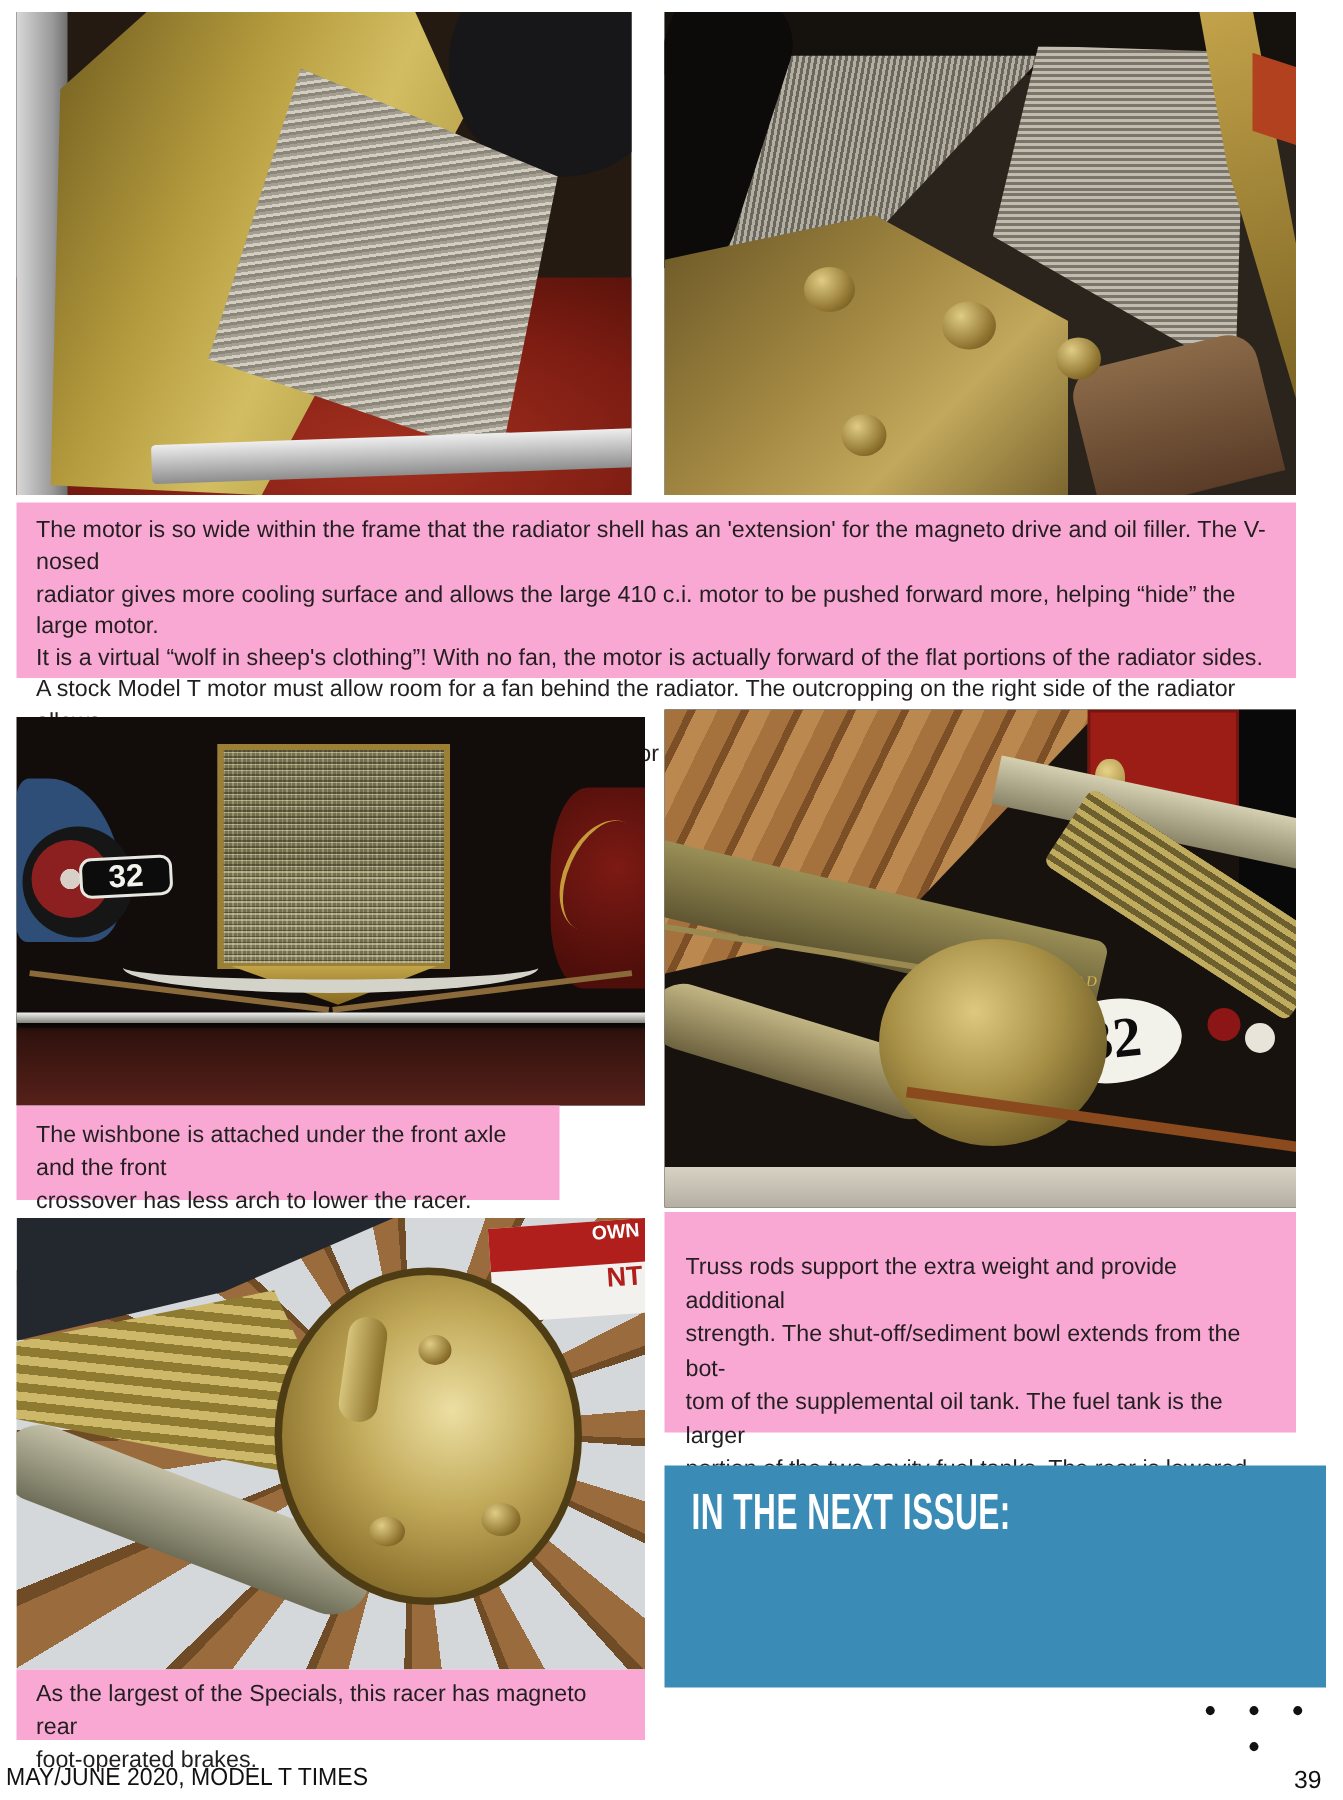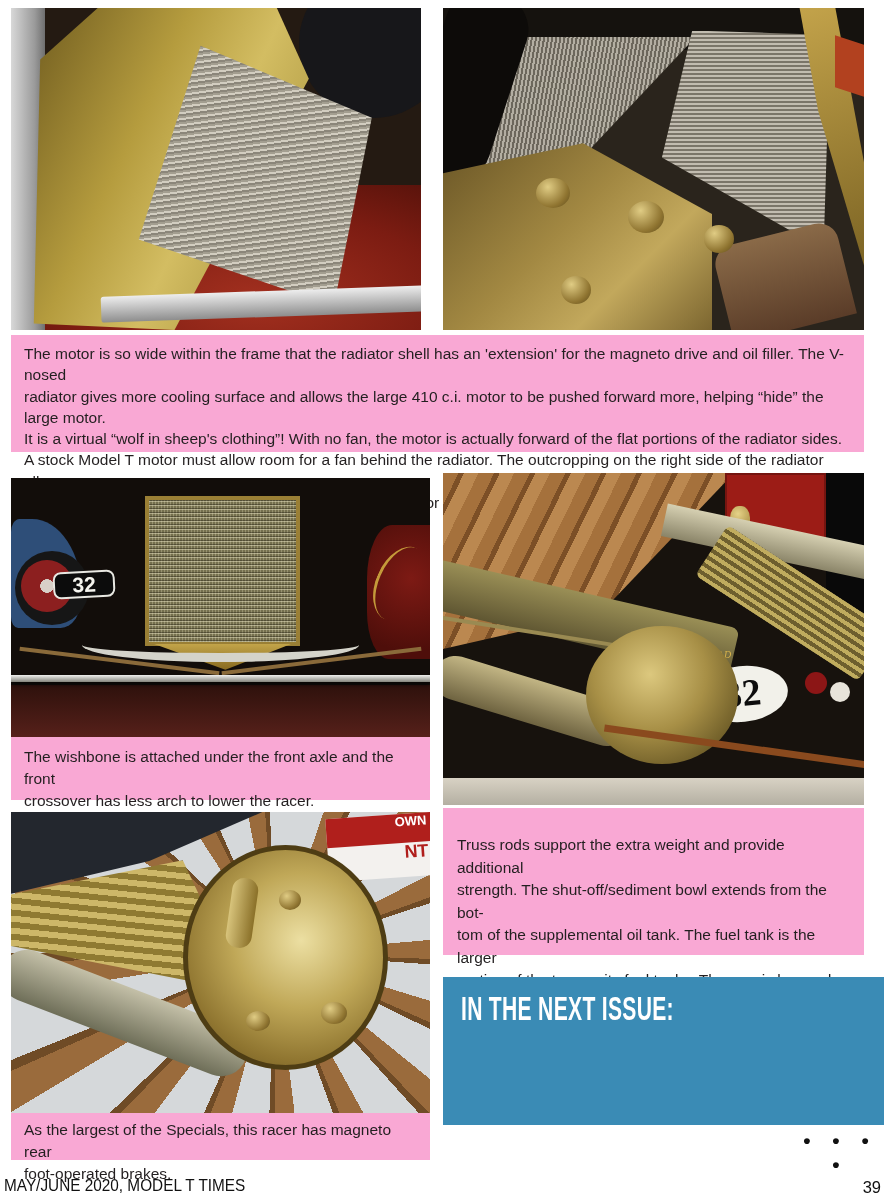--- a/index.html
+++ b/index.html
@@ -11,21 +11,21 @@
   }
   .photo { position:absolute; overflow:hidden; }
   .photo > div { position:absolute; }
 
   
   .caption {
     position:absolute; background:#f9a8d4; color:#231f20;
     white-space:pre-line; font-size:15.5px;
   }
   .caption-motor   { left:11px;  top:335px;  width:853px; height:117px; padding:8px 13px;  line-height:21.3px; }
-  .caption-wishbone{ left:11px;  top:737px;  width:419px; height:63px;  padding:9px 13px;  line-height:22px; }
+  .caption-wishbone{ left:11px;  top:737px;  width:362px; height:63px;  padding:9px 13px;  line-height:22px; }
   .caption-truss   { left:443px; top:808px;  width:421px; height:147px; padding:26px 14px; line-height:22.5px; }
   .caption-brakes  { left:11px;  top:1113px; width:419px; height:47px;  padding:6px 13px;  line-height:22px; }
 
   
   .nextissue {
     position:absolute; left:443px; top:977px; width:441px; height:148px;
     background:#3a8bb5; color:#ffffff; padding:12px 18px 0 18px;
   }
   .ni-title {
     font-size:34px; font-weight:800; letter-spacing:0.5px;

